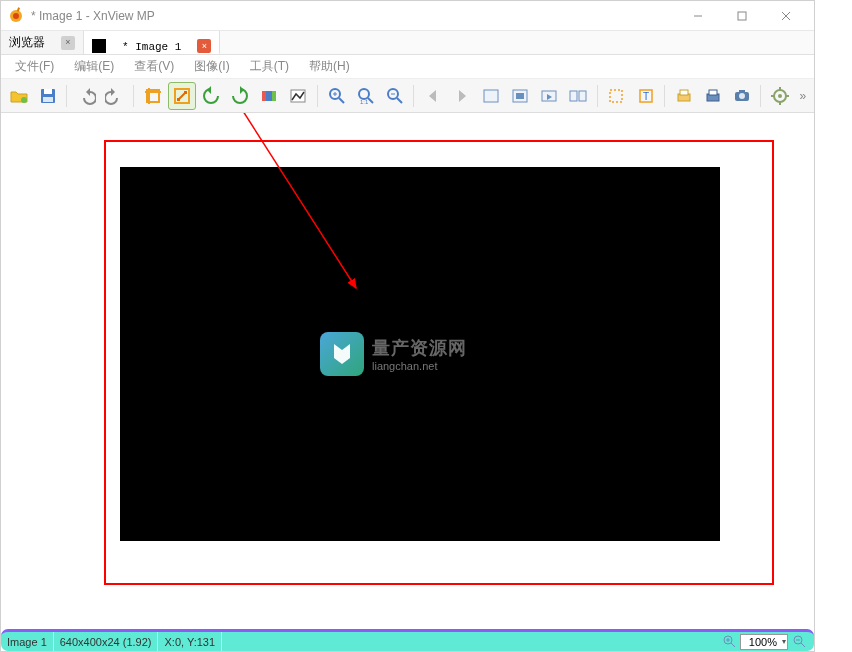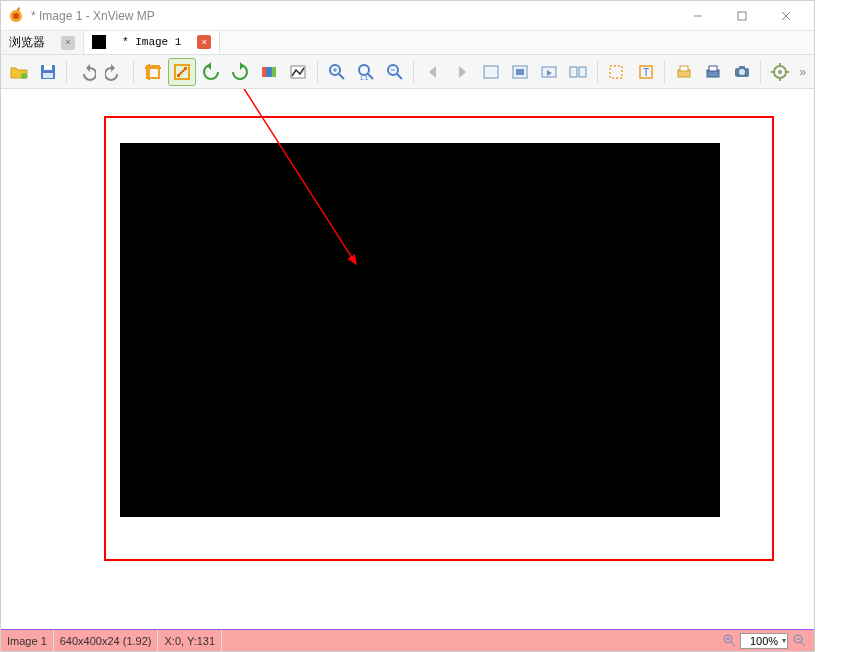--- a/index.html
+++ b/index.html
@@ -10,21 +10,21 @@
   .titlebar { height: 30px; display: flex; align-items: center; padding: 0 6px; background: #fff; border-bottom: 1px solid #e8e8e8; }
   .titlebar .app-icon { width: 18px; height: 18px; margin-right: 6px; }
   .titlebar .title { color: #888; font-size: 12px; flex: 0 0 auto; }
   .titlebar .spacer { flex: 1; }
   .winbtn { width: 44px; height: 28px; display: flex; align-items: center; justify-content: center; color: #888; }
   .winbtn svg { pointer-events: none; }
 
   
   .tabbar { height: 24px; display: flex; align-items: stretch; background: #fafafa; border-bottom: 1px solid #e0e0e0; }
   .tab { display: flex; align-items: center; padding: 0 8px; border-right: 1px solid #e0e0e0; font-size: 12px; background: #f5f5f5; gap: 16px; }
-  .tab.active { background: #fff; border-bottom: 1px solid #fff; }
+  .tab.active { background: #fff; border-bottom: 1px solid #fff; align-items: flex-end; }
   .tab .thumb { width: 14px; height: 14px; background: #000; }
   .tab .closebox { width: 14px; height: 14px; background: #e35b3a; border-radius: 2px; display: flex; align-items: center; justify-content: center; color: #fff; font-size: 9px; line-height: 1; }
   .tab .closebox.gray { background: #d0d0d0; color: #666; }
   .tab-label { font-family: "Courier New", monospace; font-size: 11px; }
 
   
   .menubar { height: 24px; display: flex; align-items: center; padding: 0 6px; gap: 4px; background: #fff; border-bottom: 1px solid #eee; }
   .menu-item { padding: 2px 8px; color: #888; font-size: 12px; }
 
   
@@ -40,25 +40,25 @@
   .red-frame { position: absolute; border: 2px solid #ff0000; }
   .image-black { position: absolute; background: #000; }
   .watermark { position: absolute; display: flex; align-items: center; gap: 8px; }
   .wm-icon { width: 44px; height: 44px; background: linear-gradient(135deg, #4aa7d8, #2fa57a); border-radius: 8px; display: flex; align-items: center; justify-content: center; }
   .wm-text { display: flex; flex-direction: column; }
   .wm-main { color: #666; font-size: 18px; font-weight: bold; letter-spacing: 1px; }
   .wm-sub { color: #777; font-size: 11px; }
   .arrow-line { position: absolute; pointer-events: none; }
 
   
-  .statusbar { height: 22px; display: flex; align-items: center; border-top: 1px solid #8b5cf6; background: #fca5a5; font-size: 11px; }
+  .statusbar { height: 22px; display: flex; align-items: center; border-top: 3px solid #8b5cf6; background: #5eead4; font-size: 11px; border-radius: 7px; }
   .status-cell { padding: 0 6px; border-right: 1px solid #e0e0e0; height: 100%; display: flex; align-items: center; color: #333; }
   .statusbar .spacer { flex: 1; }
   .zoombox { display: flex; align-items: center; gap: 4px; padding-right: 8px; }
-  .zoom-input { width: 48px; height: 16px; border: 1px solid #999; text-align: center; font-size: 11px; padding-right: 0; position: relative; }
+  .zoom-input { width: 48px; height: 16px; border: 1px solid #999; text-align: right; font-size: 11px; padding-right: 10px; position: relative; }
   .zoom-input::after { content: ""; }
   .zoom-wrap { position: relative; display: flex; align-items: center; }
   .zoom-caret { position: absolute; right: 2px; top: 3px; font-size: 8px; color: #555; }
   .mag { width: 14px; height: 14px; display: flex; align-items: center; justify-content: center; }
 </style>
 </head>
 <body>
 
 <div class="window">
 
@@ -95,20 +95,28 @@
       <span>浏览器</span>
       <span class="closebox gray">×</span>
     </div>
     <div class="tab active">
       <span class="thumb"></span>
       <span class="tab-label">* Image 1</span>
       <span class="closebox">×</span>
     </div>
   </div>
 
+  <div class="menubar">
+    <div class="menu-item">文件(F)</div>
+    <div class="menu-item">编辑(E)</div>
+    <div class="menu-item">查看(V)</div>
+    <div class="menu-item">图像(I)</div>
+    <div class="menu-item">工具(T)</div>
+    <div class="menu-item">帮助(H)</div>
+  </div>
 
   <div class="toolbar">
     <div class="tbtn">
         <svg width="20" height="20">
           <path d="M2 6h5l2 2h9v8H2z" fill="#f4c430" stroke="#c9a227"></path>
           <circle cx="15" cy="14" r="3" fill="#6fbf4b"></circle>
         </svg>
       </div>
     <div class="tbtn">
         <svg width="20" height="20">
@@ -271,20 +279,31 @@
             <line x1="16" y1="10" x2="19" y2="10"></line>
           </g>
         </svg>
       </div>
     <span class="overflow-chevrons">»</span>
   </div>
 
   <div class="canvas-area">
     <div class="red-frame" id="redframe" style="left: 103px; top: 27px; width: 670px; height: 445px;"></div>
     <div class="image-black" id="imgblack" style="left: 119px; top: 54px; width: 600px; height: 374px;"></div>
+    <div class="watermark" id="wm" style="left: 319px; top: 219px;">
+      <div class="wm-icon">
+        <svg width="28" height="28" viewBox="0 0 28 28">
+            <path d="M6 4v14l8 6 8-6V4l-8 6z" fill="#fff" opacity="0.95"></path>
+          </svg>
+      </div>
+      <div class="wm-text">
+        <div class="wm-main">量产资源网</div>
+        <div class="wm-sub">liangchan.net</div>
+      </div>
+    </div>
     <svg class="arrow-line" id="arrowsvg" width="100%" height="100%" style="left:0;top:0;">
       <defs>
         <marker id="arrhead" markerWidth="8" markerHeight="8" refX="6" refY="3" orient="auto">
           <path d="M0,0 L7,3 L0,6 z" fill="#ff0000"></path>
         </marker>
       </defs>
       <line id="arrline" stroke="#ff0000" stroke-width="1.5" marker-end="url(#arrhead)" x1="210" y1="-52" x2="355" y2="175"></line>
     </svg>
   </div>
 

